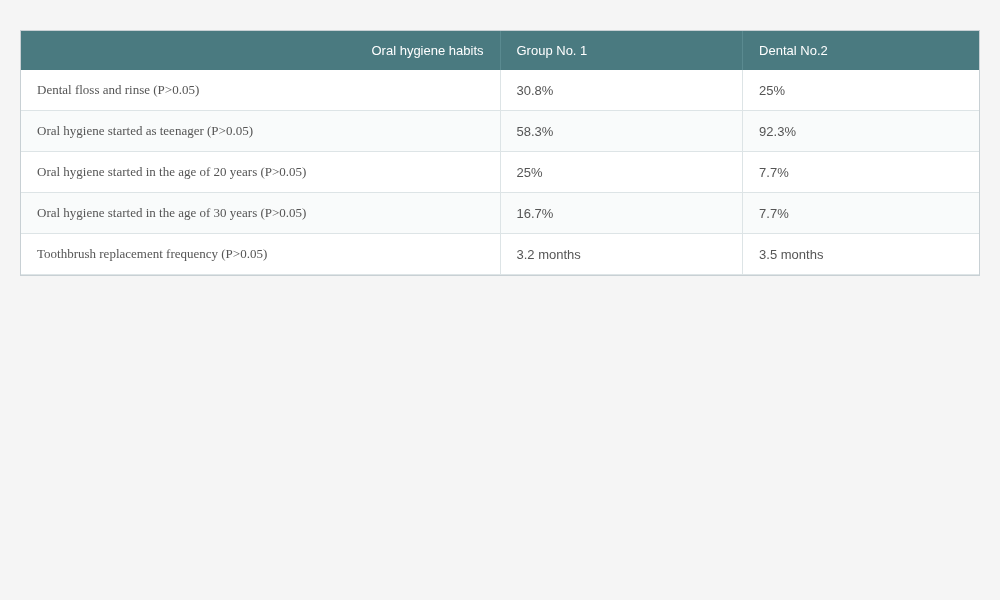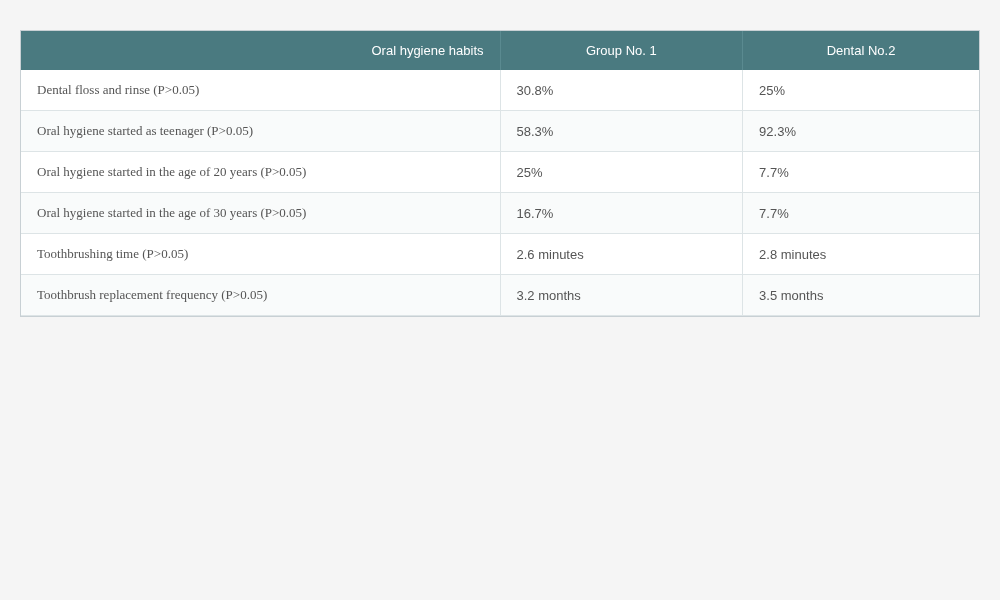--- a/index.html
+++ b/index.html
@@ -34,21 +34,21 @@
 
     thead tr {
       background-color: #4a7a80;
     }
 
     thead th {
       color: #fff;
       font-weight: normal;
       font-size: 13px;
       padding: 12px 16px;
-      text-align: center;
+      text-align: left;
       border-right: 1px solid #5a8a90;
     }
 
     thead th:first-child {
       text-align: right;
       border-right: 1px solid #5a8a90;
       width: 50%;
     }
 
     thead th:last-child {
@@ -108,24 +108,19 @@
           <td>Oral hygiene started in the age of 20 years (P&gt;0.05)</td>
           <td>25%</td>
           <td>7.7%</td>
         </tr>
         <tr>
           <td>Oral hygiene started in the age of 30 years (P&gt;0.05)</td>
           <td>16.7%</td>
           <td>7.7%</td>
         </tr>
         <tr>
-          <td>Toothbrushing time (P&gt;0.05)</td>
-          <td>2.6 minutes</td>
-          <td>2.8 minutes</td>
-        </tr>
-        <tr>
           <td>Toothbrush replacement frequency (P&gt;0.05)</td>
           <td>3.2 months</td>
           <td>3.5 months</td>
         </tr>
       </tbody>
   </table>
 </div>
 
 </body></html>

